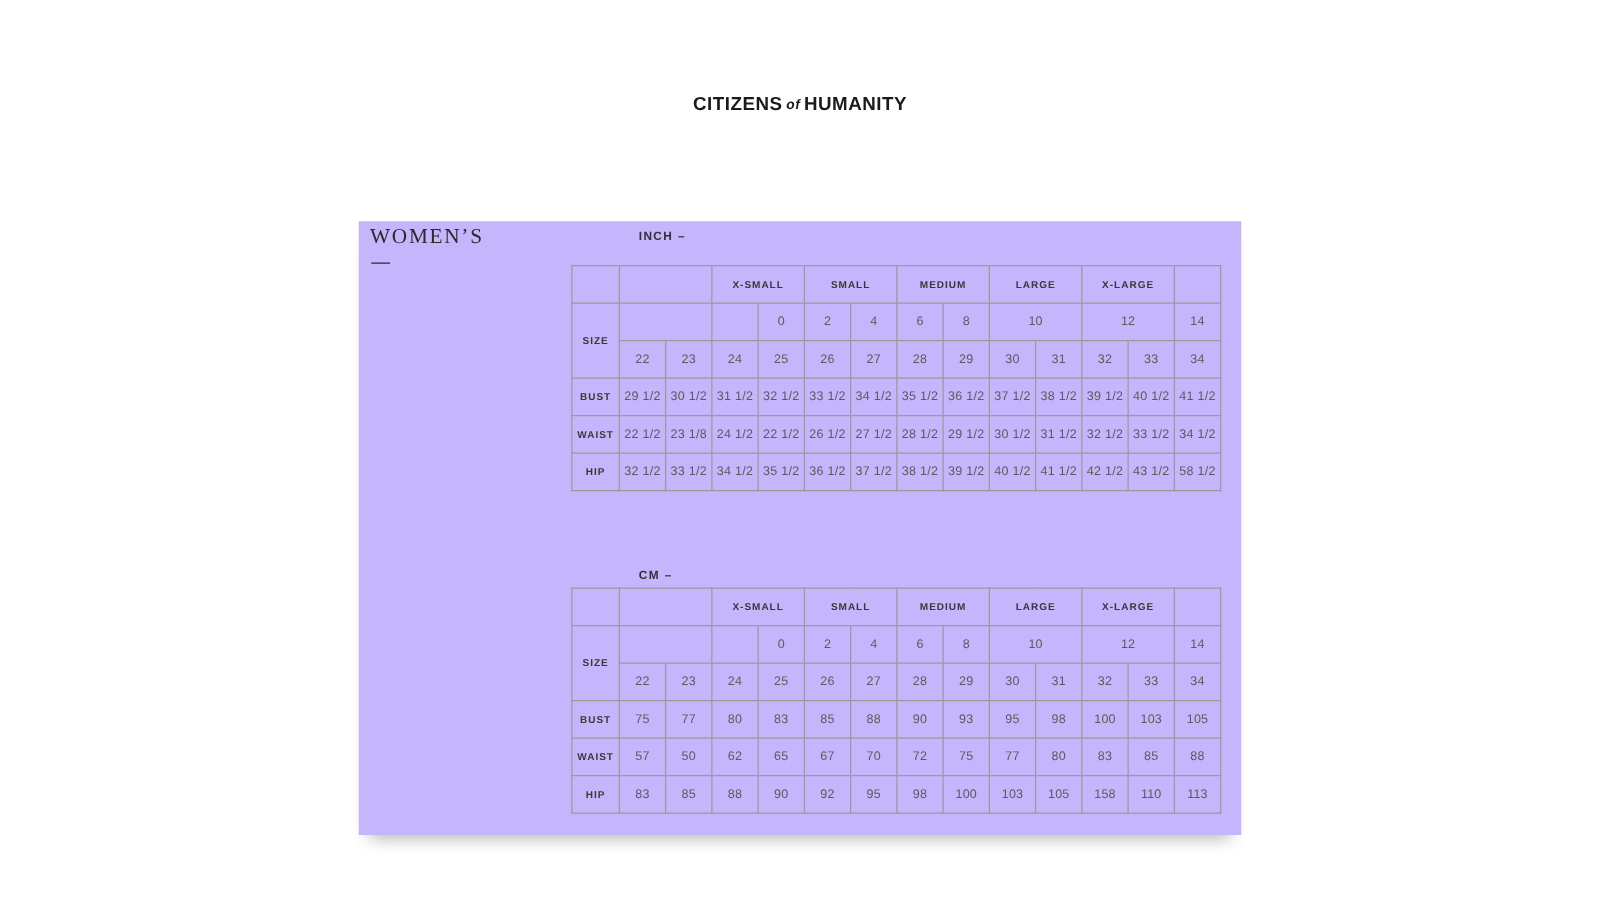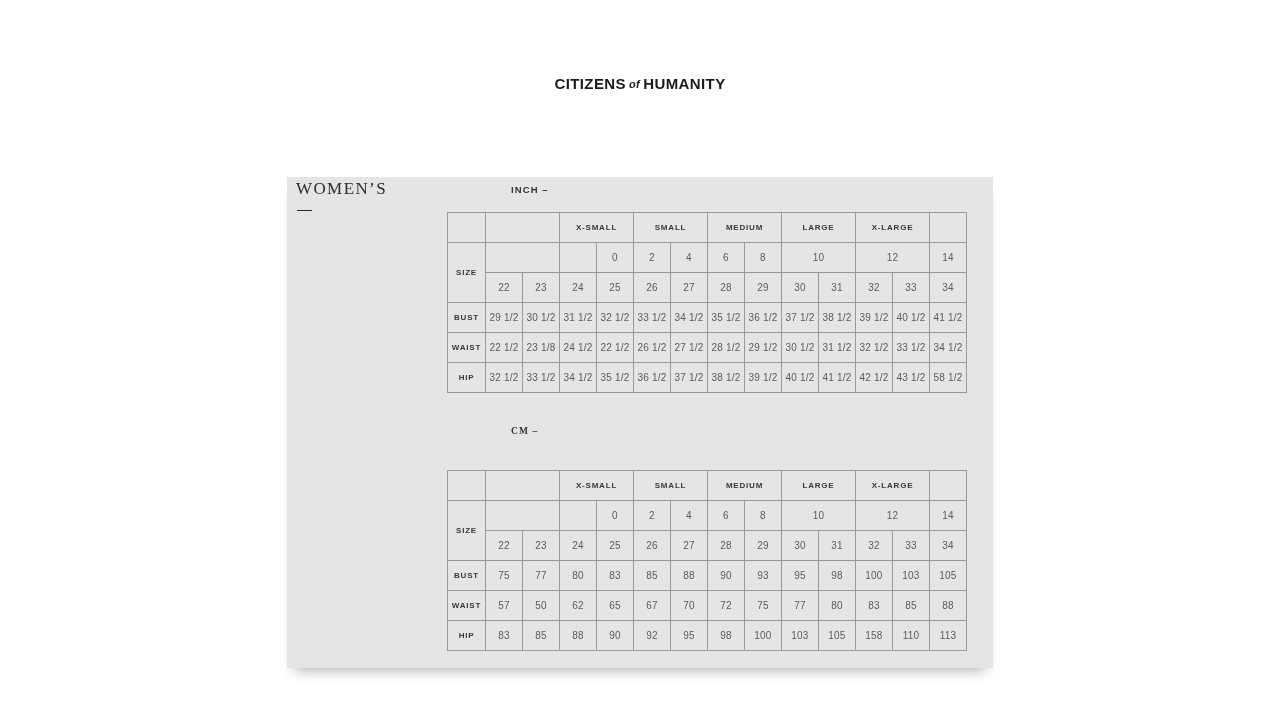--- a/index.html
+++ b/index.html
@@ -29,21 +29,21 @@
     font-weight: bold;
     margin: 0 3px;
     position: relative;
     top: -1px;
   }
   
   .panel {
     position: absolute;
     left: 287px; top: 177px;
     width: 706px; height: 491px;
-    background: #e5e5e5;
+    background: #c4b5fd;
     box-shadow: 0 10px 13px -8px rgba(0,0,0,0.33);
   }
   .womens {
     position: absolute;
     left: 9px; top: 2px;
     margin: 0;
     font-family: "Liberation Serif", serif;
     font-weight: normal;
     font-size: 17px;
     letter-spacing: 1.4px;
@@ -58,22 +58,22 @@
   .section-label {
     position: absolute;
     left: 180px;
     font-size: 9.5px;
     font-weight: bold;
     letter-spacing: 1.1px;
     color: #33322e;
     margin-left: 44px;
   }
   .section-label.inch { top: 7px; }
-  .section-label.cm   { top: 249px; font-family: Liberation Serif, serif; }
-  .table-holder { position: absolute; left: 160px; }
+  .section-label.cm   { top: 278px; }
+  .table-holder { position: absolute; left: 170px; }
   .table-holder.inch { top: 35px; }
   .table-holder.cm   { top: 293px; }
   
   .size-table {
     border-collapse: collapse;
     table-layout: fixed;
   }
   .size-table td, .size-table th {
     border: 1px solid #9b9a96;
     height: 30px;

